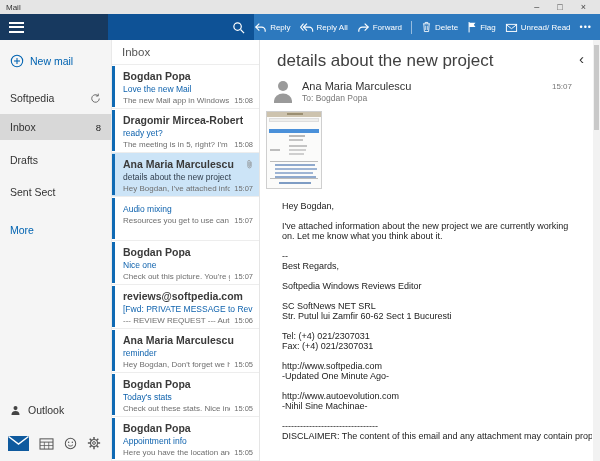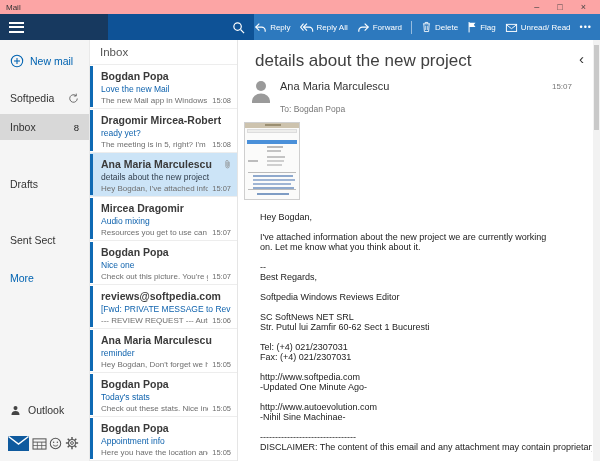--- a/index.html
+++ b/index.html
@@ -1,46 +1,46 @@
 <!DOCTYPE html>
 <html><head>
 <meta charset="utf-8">
 <style>
   * { margin:0; padding:0; box-sizing:border-box; }
   html,body { width:600px; height:461px; overflow:hidden; }
   body { font-family:"Liberation Sans", sans-serif; background:#fff; position:relative; font-size:10px; color:#333; }
 
   
-  .titlebar { height:14px; background:#fca5a5; display:flex; align-items:center; padding:0 6px; }
+  .titlebar { height:14px; background:#e5e5e5; display:flex; align-items:center; padding:0 6px; }
   .titlebar .title { font-size:8px; color:#333; flex:1; }
   .win-controls { display:flex; gap:18px; align-items:center; padding-right:8px; }
   .win-controls span { font-size:9px; color:#444; line-height:10px; cursor:default; }
 
   
   .commandbar { height:26px; display:flex; }
   .cb-left  { width:110px; background:#17395f; display:flex; align-items:center; padding-left:9px; }
   .cb-mid   { width:148px; background:#0e5296; display:flex; align-items:center; justify-content:flex-end; padding-right:9px; }
   .cb-right { flex:1; background:#2d79be; display:flex; align-items:center; justify-content:flex-end; gap:9px; padding-right:8px; }
   .hamburger { width:15px; display:flex; flex-direction:column; gap:2.5px; cursor:pointer; }
   .hamburger i { display:block; height:2px; background:#fff; }
   .tb-btn { display:flex; align-items:center; gap:3px; color:#fff; font-size:8px; white-space:nowrap; cursor:pointer; }
   .tb-sep { width:1px; height:13px; background:rgba(255,255,255,.5); }
   .tb-more { color:#fff; font-size:9px; letter-spacing:1px; cursor:pointer; }
 
   
   .main { display:flex; height:421px; }
 
   
-  .sidebar { width:89px; background:#f5f5f5; position:relative; flex-shrink:0; }
+  .sidebar { width:111px; background:#f5f5f5; position:relative; flex-shrink:0; }
   .side-row { display:flex; align-items:center; padding:0 10px; height:24px; font-size:10.5px; color:#333; cursor:pointer; }
   .newmail { color:#0063b1; margin-top:9px; gap:6px; }
   .account { margin-top:13px; justify-content:space-between; }
   .folder { justify-content:space-between; margin-top:4px; }
   .folder.selected { background:#d8d8d8; height:26px; }
-  .folder + .folder { margin-top:32px; }
+  .folder + .folder { margin-top:8px; }
   .side-more { color:#0063b1; margin-top:14px; }
   .folder .count { font-size:9.5px; color:#222; }
   .sidebar-bottom { position:absolute; left:0; right:0; bottom:0; }
   .outlook { gap:7px; height:24px; margin-bottom:6px; }
   .bottom-icons { display:flex; align-items:center; justify-content:space-between; padding:0 10px 0 8px; height:30px; margin-bottom:3px; }
   .bottom-icons .bicon { cursor:pointer; display:flex; align-items:center; }
   .mailsel { width:21px; height:15px; background:#0f5a9e; display:flex; align-items:flex-start; justify-content:center; }
 
   
   .listpane { width:148px; background:#fff; border-left:1px solid #e9e9e9; flex-shrink:0; display:flex; flex-direction:column; overflow:hidden; }
@@ -58,21 +58,21 @@
   .msg-clip { margin-top:1px; }
 
   
   .readpane { flex:1; background:#fff; border-left:1px solid #e5e5e5; position:relative; overflow:hidden; }
   .read-subject { font-size:17px; font-weight:300; color:#404040; padding:11px 30px 2px 17px; white-space:nowrap; overflow:hidden; }
   .collapse { position:absolute; top:12px; right:16px; font-size:15px; color:#333; cursor:pointer; line-height:14px; }
   .sender-row { display:flex; align-items:flex-start; padding:7px 16px 0 12px; }
   .avatar { margin-right:8px; }
   .sender-names { flex:1; }
   .sender-name { font-size:11px; color:#333; }
-  .sender-to { font-size:8.5px; color:#777; margin-top:12px; }
+  .sender-to { font-size:8.5px; color:#777; margin-top:1px; }
   .read-time { font-size:8px; color:#777; padding-right:12px; margin-top:2px; }
 
   
   .attach { width:56px; height:78px; margin:8px 0 12px 6px; background:#fbfbfa; border:1px solid #cfcfcf; position:relative; cursor:pointer; }
   .attach i { position:absolute; display:block; }
   .at-head { top:0; left:0; right:0; height:5px; background:#cdc3ae; }
   .at-headtxt { top:1px; left:20px; width:16px; height:2px; background:#9b9documents; background:#9b8f72; }
   .at-tool { top:6px; left:2px; right:2px; height:4px; background:#eeeeec; border:1px solid #ddd; }
   .at-bluerow { top:17px; left:2px; right:2px; height:4px; background:#4a90d9; }
   .at-l1 { top:23px; left:22px; width:16px; height:2px; background:#b9b9b9; }
@@ -320,24 +320,20 @@
           </div>
           <div class="msg-subject">details about the new project</div>
           <div class="msg-bottom">
             <span class="msg-preview">Hey Bogdan, I've attached information ab</span>
             <span class="msg-time">15:07</span>
           </div>
         </div>
 
         <div class="msg">
           <span class="unread-bar"></span>
-          <div class="msg-top">
-            <span class="msg-sender">Mircea Dragomir</span>
-
-          </div>
           <div class="msg-subject">Audio mixing</div>
           <div class="msg-bottom">
             <span class="msg-preview">Resources you get to use can either be pr</span>
             <span class="msg-time">15:07</span>
           </div>
         </div>
 
         <div class="msg">
           <span class="unread-bar"></span>
           <div class="msg-top">

